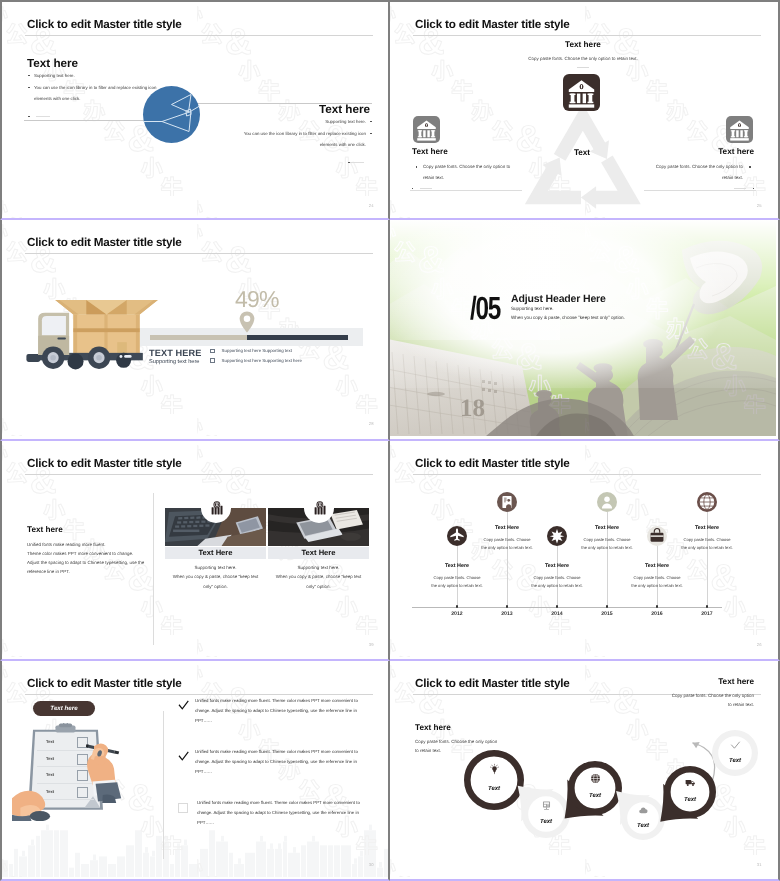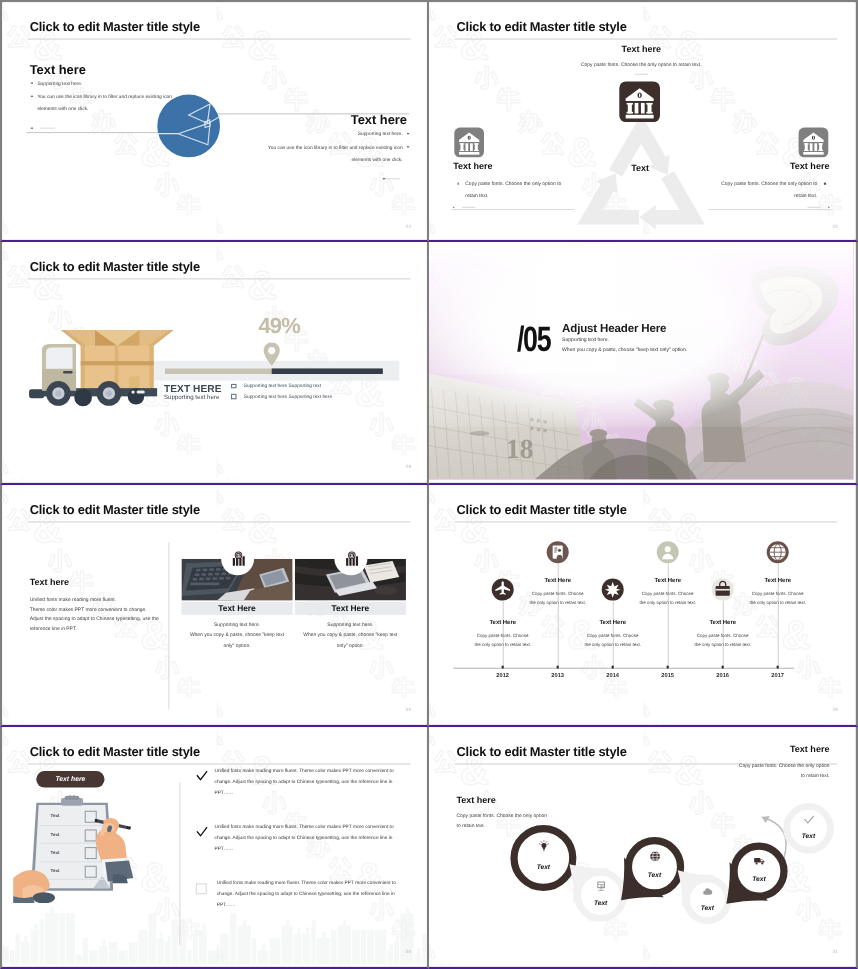--- a/index.html
+++ b/index.html
@@ -1,18 +1,18 @@
 <!DOCTYPE html>
 <html><head>
 <meta charset="utf-8">
 <style>
   html,body{margin:0;padding:0;background:#7f7f7f;}
   body{width:780px;height:881px;overflow:hidden;font-family:"Liberation Sans",sans-serif;-webkit-font-smoothing:antialiased;text-rendering:geometricPrecision;}
   .grid{display:grid;grid-template-columns:390px 390px;grid-template-rows:220.25px 220.25px 220.25px 220.25px;width:780px;height:881px;}
-  .cell{position:relative;box-sizing:border-box;border-right:2px solid #7f7f7f;border-bottom:2px solid #4c1d95;background:#fff;overflow:hidden;}
+  .cell{position:relative;box-sizing:border-box;border-right:2px solid #7f7f7f;border-bottom:2px solid #c4b5fd;background:#fff;overflow:hidden;}
   .cell:nth-child(odd){border-left:2px solid #7f7f7f;}
   .cell:nth-child(1),.cell:nth-child(2){border-top:2px solid #7f7f7f;}
   .slide{position:absolute;left:0;top:0;width:386px;height:216px;overflow:hidden;background:#fff;}
   .slide > *{position:relative;z-index:1;}
   .slide > svg.wm{z-index:0;}
 
   
   .wm{position:absolute;left:0;top:0;width:100%;height:100%;pointer-events:none;z-index:0;}
 
   
@@ -63,31 +63,31 @@
   #s2 .s2-rstub{position:absolute;right:22px;top:178px;text-align:right;}
   #s2 .s2-rrule{position:absolute;right:20px;top:188px;width:112px;height:0.8px;background:#dcdcdc;}
   #s2 .dot{display:inline-block;width:1.4px;height:1.4px;background:#555;vertical-align:middle;}
   #s2 .blur{display:inline-block;width:12px;height:1px;background:#dcdcdc;margin-left:7px;vertical-align:middle;}
   #s2 .s2-rstub .blur{margin-left:0;margin-right:7px;}
 
   
   #s3 .s3-barbg{position:absolute;left:136px;top:108px;width:225px;height:18px;background:#eceef0;}
   #s3 .s3-track{position:absolute;left:148px;top:115px;width:198px;height:5px;background:#c8c2b2;}
   #s3 .s3-fill{position:absolute;left:245px;top:115px;width:101px;height:5px;background:#343d4a;}
-  #s3 .s3-pct{position:absolute;left:233px;top:66px;font-size:20px;font-weight:bold;color:#c2bca9;letter-spacing:-0.8px;}
+  #s3 .s3-pct{position:absolute;left:233px;top:66px;font-size:23px;font-weight:normal;color:#c2bca9;letter-spacing:-0.8px;}
   #s3 .s3-pin{position:absolute;left:237px;top:90px;width:16px;height:24px;z-index:3;}
   #s3 .s3-truck{position:absolute;left:18px;top:73px;width:141px;height:77px;}
   #s3 .s3-heading{position:absolute;left:147px;top:128px;font-size:9.2px;font-weight:bold;color:#3c4654;letter-spacing:0.1px;}
   #s3 .s3-sub{position:absolute;left:147px;top:139px;font-size:5.6px;color:#3c4654;}
   #s3 .s3-list{position:absolute;left:208px;top:126px;margin:0;padding:0;list-style:none;}
   #s3 .s3-list li{font-size:4.4px;color:#3c4654;line-height:9.5px;display:flex;align-items:center;}
   #s3 .s3-list .sq{display:inline-block;width:2.6px;height:2.6px;border:0.7px solid #6d7785;margin-right:7px;flex:0 0 auto;}
 
   
-  #s4{background:#f0abfc;}
+  #s4{background:#84cc16;}
   #s4 .s4-art{position:absolute;left:0;top:0;width:386px;height:216px;}
   #s4 .s4-num{position:absolute;left:80px;top:70px;font-size:32px;font-weight:bold;color:#111;letter-spacing:-1.6px;transform:scaleX(0.76);transform-origin:left top;}
   #s4 .s4-head{position:absolute;left:121px;top:73px;font-size:10.5px;font-weight:bold;color:#1a1a1a;letter-spacing:-0.15px;}
   #s4 .s4-s1{position:absolute;left:121px;top:86px;font-size:4.6px;color:#333;}
   #s4 .s4-s2{position:absolute;left:121px;top:95px;font-size:4.6px;color:#333;}
 
   
   #s5 .s5-vrule{position:absolute;left:151px;top:52px;width:0.8px;height:152px;background:#dcdcdc;}
   #s5 .s5-lh{position:absolute;left:25px;top:84px;font-size:8.2px;font-weight:bold;color:#111;}
   #s5 .s5-lbody{position:absolute;left:25px;top:99px;width:120px;font-size:4.5px;color:#3a3a3a;line-height:9.2px;}

